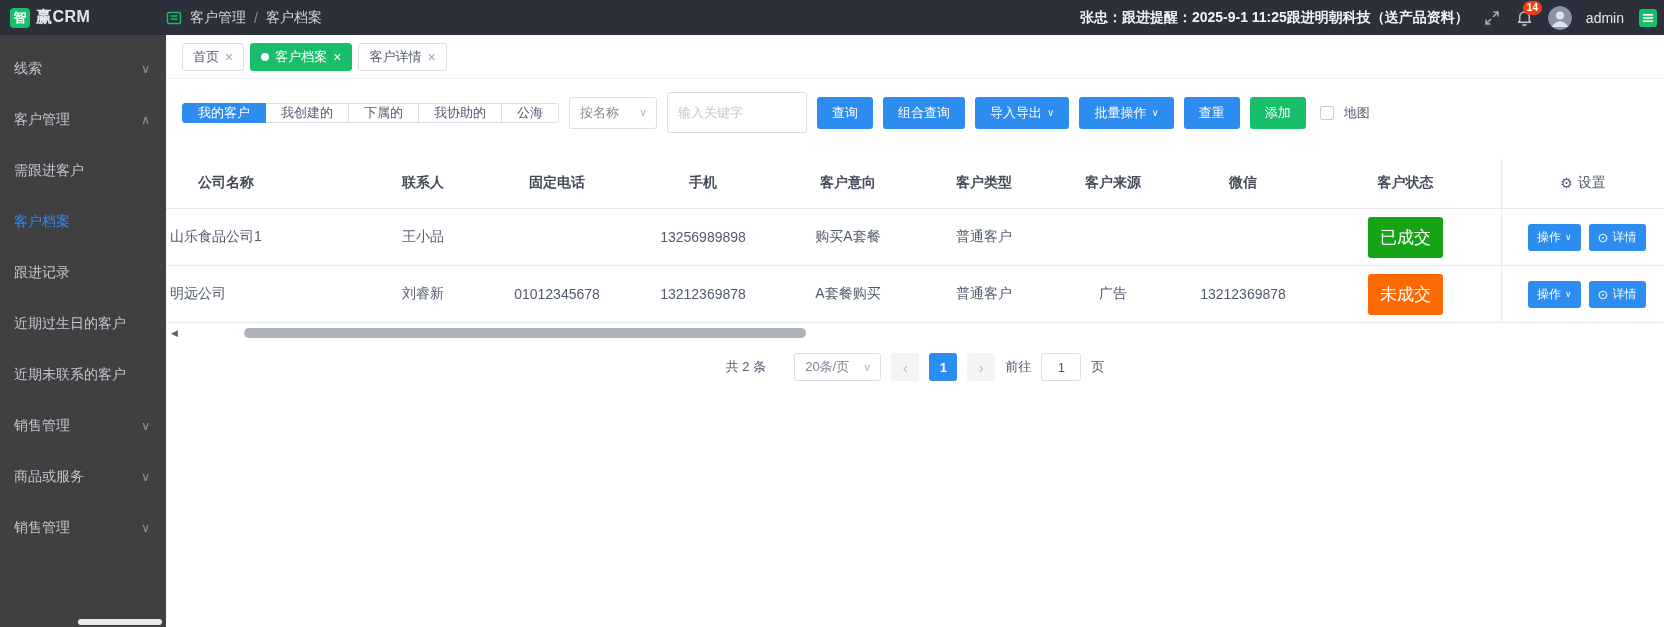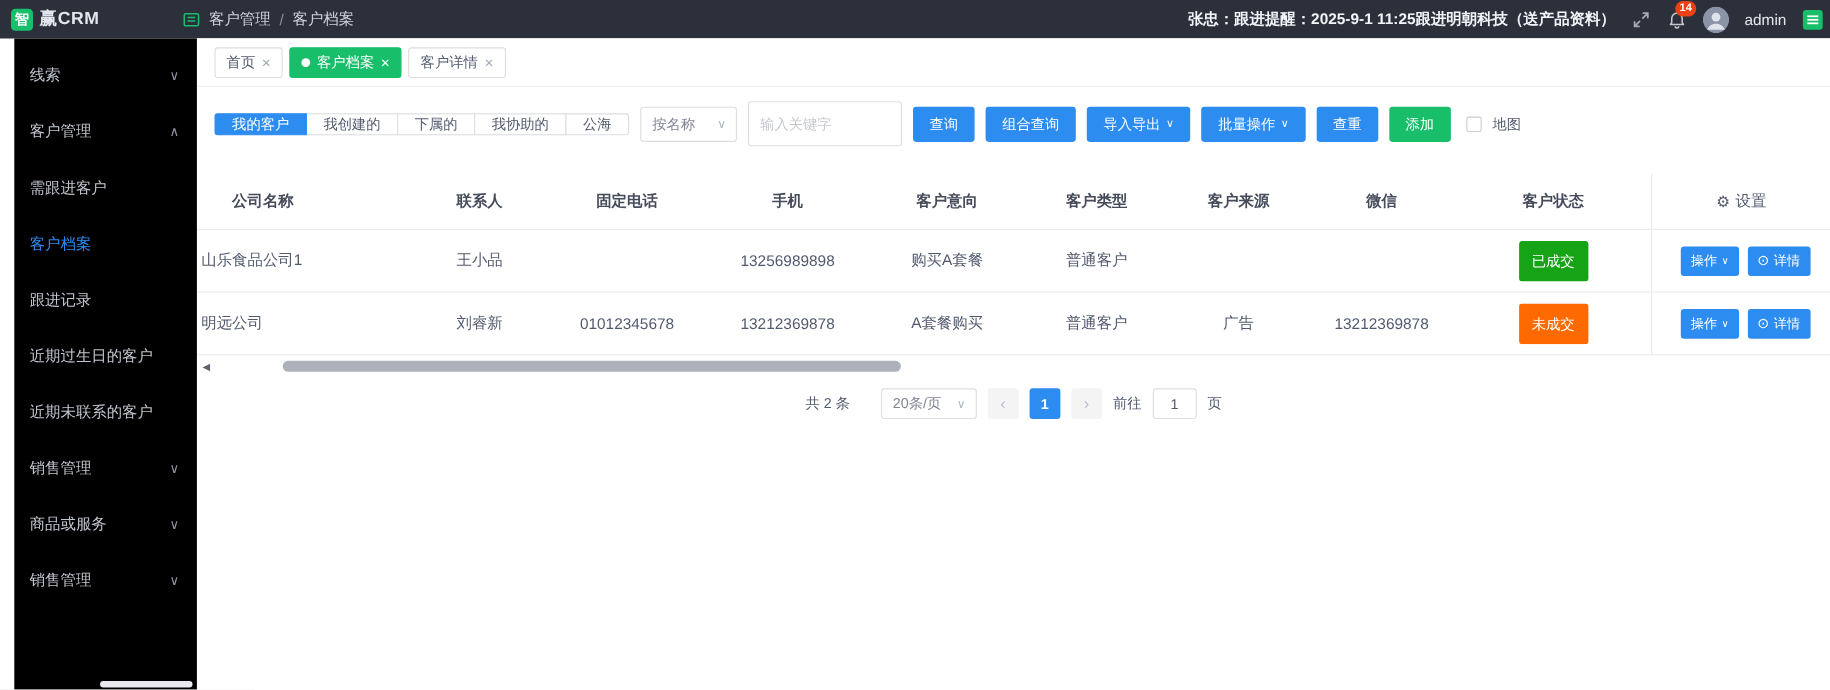--- a/index.html
+++ b/index.html
@@ -18,21 +18,21 @@
   .reminder{color:#f2f4f8;font-weight:700;font-size:14px;white-space:nowrap;}
   .icon-btn{display:flex;align-items:center;}
   .bell-wrap{position:relative;display:flex;}
   .notif-badge{position:absolute;top:-7px;left:8px;background:#ed4014;color:#fff;font-size:10px;
     line-height:12px;padding:1px 4px;border-radius:8px;font-weight:700;}
   .avatar{width:24px;height:24px;border-radius:50%;overflow:hidden;display:flex;}
   .username{color:#e3e6ec;}
 
   
   .body-row{display:flex;height:592px;}
-  .sidebar{position:relative;width:166px;flex:none;background:#000000;padding-top:8px;box-sizing:border-box;margin-left:13px;}
+  .sidebar{position:relative;width:166px;flex:none;background:#404040;padding-top:8px;box-sizing:border-box;}
   .side-item{height:51px;display:flex;align-items:center;justify-content:space-between;
     padding:0 16px 0 14px;color:#c0c5cf;font-size:14px;cursor:default;}
   .side-item .chev{color:#8f95a3;font-size:12px;}
   .side-item.active{color:#2d8cf0;}
   .side-scroll-thumb{position:absolute;bottom:2px;left:78px;width:84px;height:6px;background:#e8eaf0;border-radius:3px;}
   .main{flex:1;min-width:0;display:flex;flex-direction:column;background:#fff;}
 
   
   .tabbar{height:44px;box-sizing:border-box;display:flex;align-items:center;gap:6px;
     padding-left:16px;border-bottom:1px solid #eef0f3;background:#fff;}
@@ -81,21 +81,21 @@
   .col-intent{width:140px;}
   .col-type{width:132px;}
   .col-source{width:126px;}
   .col-wechat{width:134px;}
   .col-status{flex:1;}
   .col-fixed{width:163px;flex:none;border-left:1px solid #e8eaec;height:100%;
     display:flex;align-items:center;overflow:visible;box-sizing:border-box;}
   .thead .col-fixed{justify-content:center;gap:5px;font-weight:400;color:#515a6e;}
   .tr .col-fixed{padding-left:26px;gap:8px;}
   .gear{font-size:14px;color:#515a6e;}
-  .badge{display:inline-block;padding:12px 12px;border-radius:3px;color:#fff;font-size:13px;line-height:1;}
+  .badge{display:inline-block;padding:12px 12px;border-radius:3px;color:#fff;font-size:17px;line-height:1;}
   .badge-done{background:#16a316;}
   .badge-pending{background:#ff6a00;}
   .btn-sm{height:27px;box-sizing:border-box;display:inline-flex;align-items:center;gap:4px;padding:0 9px;
     border:none;border-radius:3px;background:#2d8cf0;color:#fff;font-size:12px;white-space:nowrap;flex:none;
     font-family:"Liberation Sans","DejaVu Sans",sans-serif;}
   .btn-sm .chev{font-size:9px;}
   .detail-glyph{font-size:13px;}
 
   
   .hscroll{position:relative;height:16px;margin-top:2px;}

